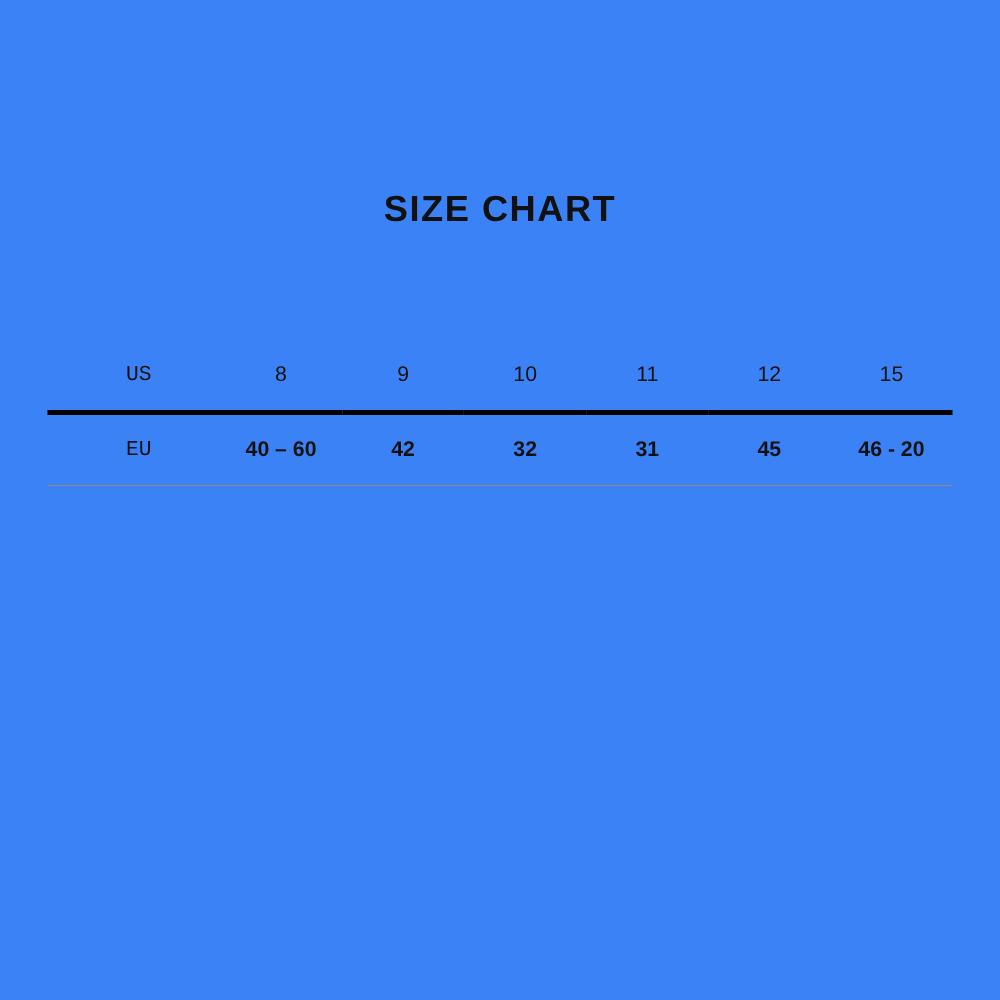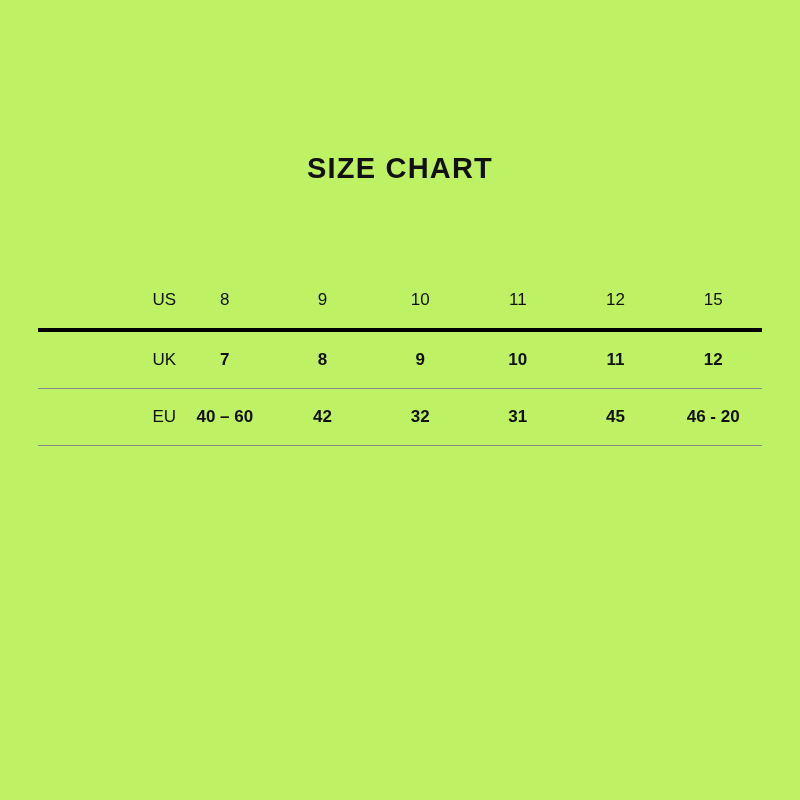--- a/index.html
+++ b/index.html
@@ -13,21 +13,21 @@
     font-family: "Liberation Sans", sans-serif;
     color: #000000;
     position: relative;
     overflow: hidden;
   }
 
   .page {
     width: 800px;
     height: 800px;
     position: relative;
-    background: #bef264;
+    background: #3b82f6;
   }
 
   .chart-title {
     position: absolute;
     top: 152px;
     left: 0;
     width: 800px;
     text-align: center;
     font-size: 29px;
     font-weight: bold;
@@ -46,25 +46,26 @@
 
   .size-table td {
     padding: 0;
     height: 56px;
     vertical-align: middle;
     font-size: 17px;
     color: #111111;
   }
 
   .row-label {
-    text-align: right;
+    text-align: center;
     padding-left: 8px !important;
     font-size: 17px;
     font-weight: normal;
     width: 130px;
+    font-family: Liberation Mono, monospace;
   }
 
   .cell {
     text-align: center;
   }
 
   
   tr.row-us td.cell { font-weight: normal; }
   tr.row-uk td.cell,
   tr.row-eu td.cell { font-weight: bold; }
@@ -84,29 +85,20 @@
     <tbody>
       <tr class="row-us">
         <td class="row-label">US</td>
         <td class="cell">8</td>
         <td class="cell">9</td>
         <td class="cell">10</td>
         <td class="cell">11</td>
         <td class="cell">12</td>
         <td class="cell">15</td>
       </tr>
-      <tr class="row-uk">
-        <td class="row-label">UK</td>
-        <td class="cell">7</td>
-        <td class="cell">8</td>
-        <td class="cell">9</td>
-        <td class="cell">10</td>
-        <td class="cell">11</td>
-        <td class="cell">12</td>
-      </tr>
       <tr class="row-eu">
         <td class="row-label">EU</td>
         <td class="cell">40 – 60</td>
         <td class="cell">42</td>
         <td class="cell">32</td>
         <td class="cell">31</td>
         <td class="cell">45</td>
         <td class="cell">46 - 20</td>
       </tr>
     </tbody>

